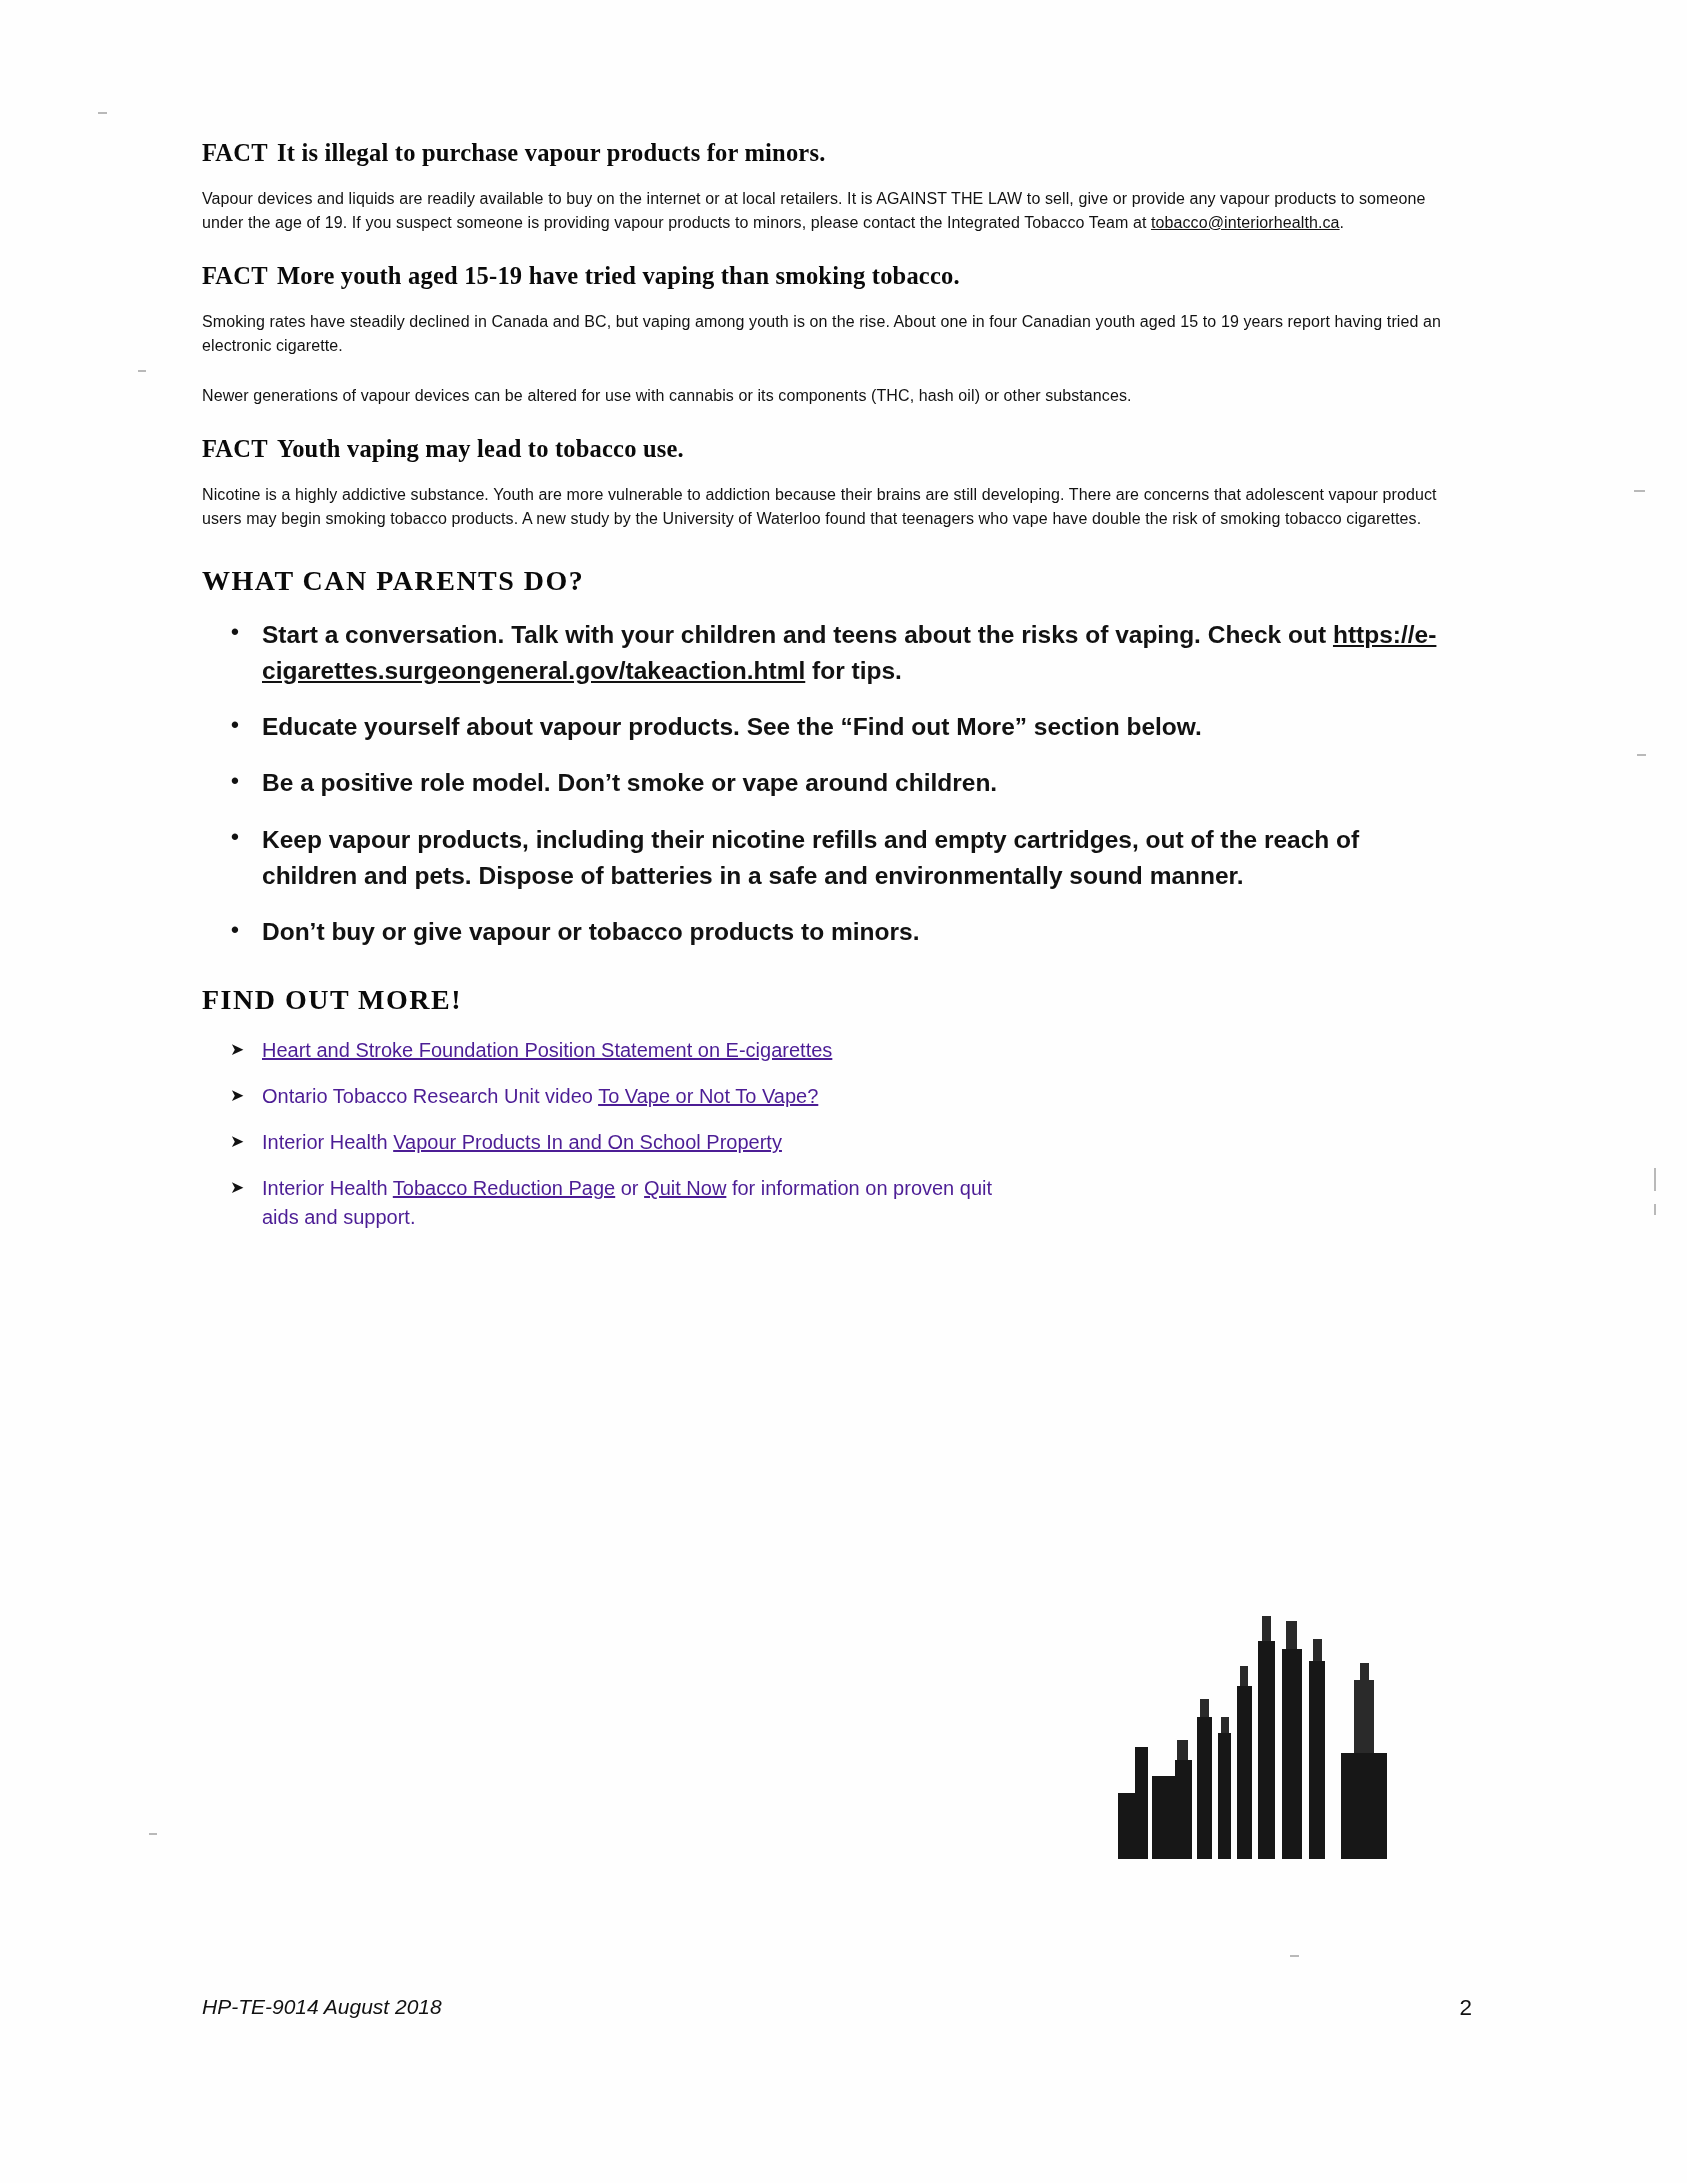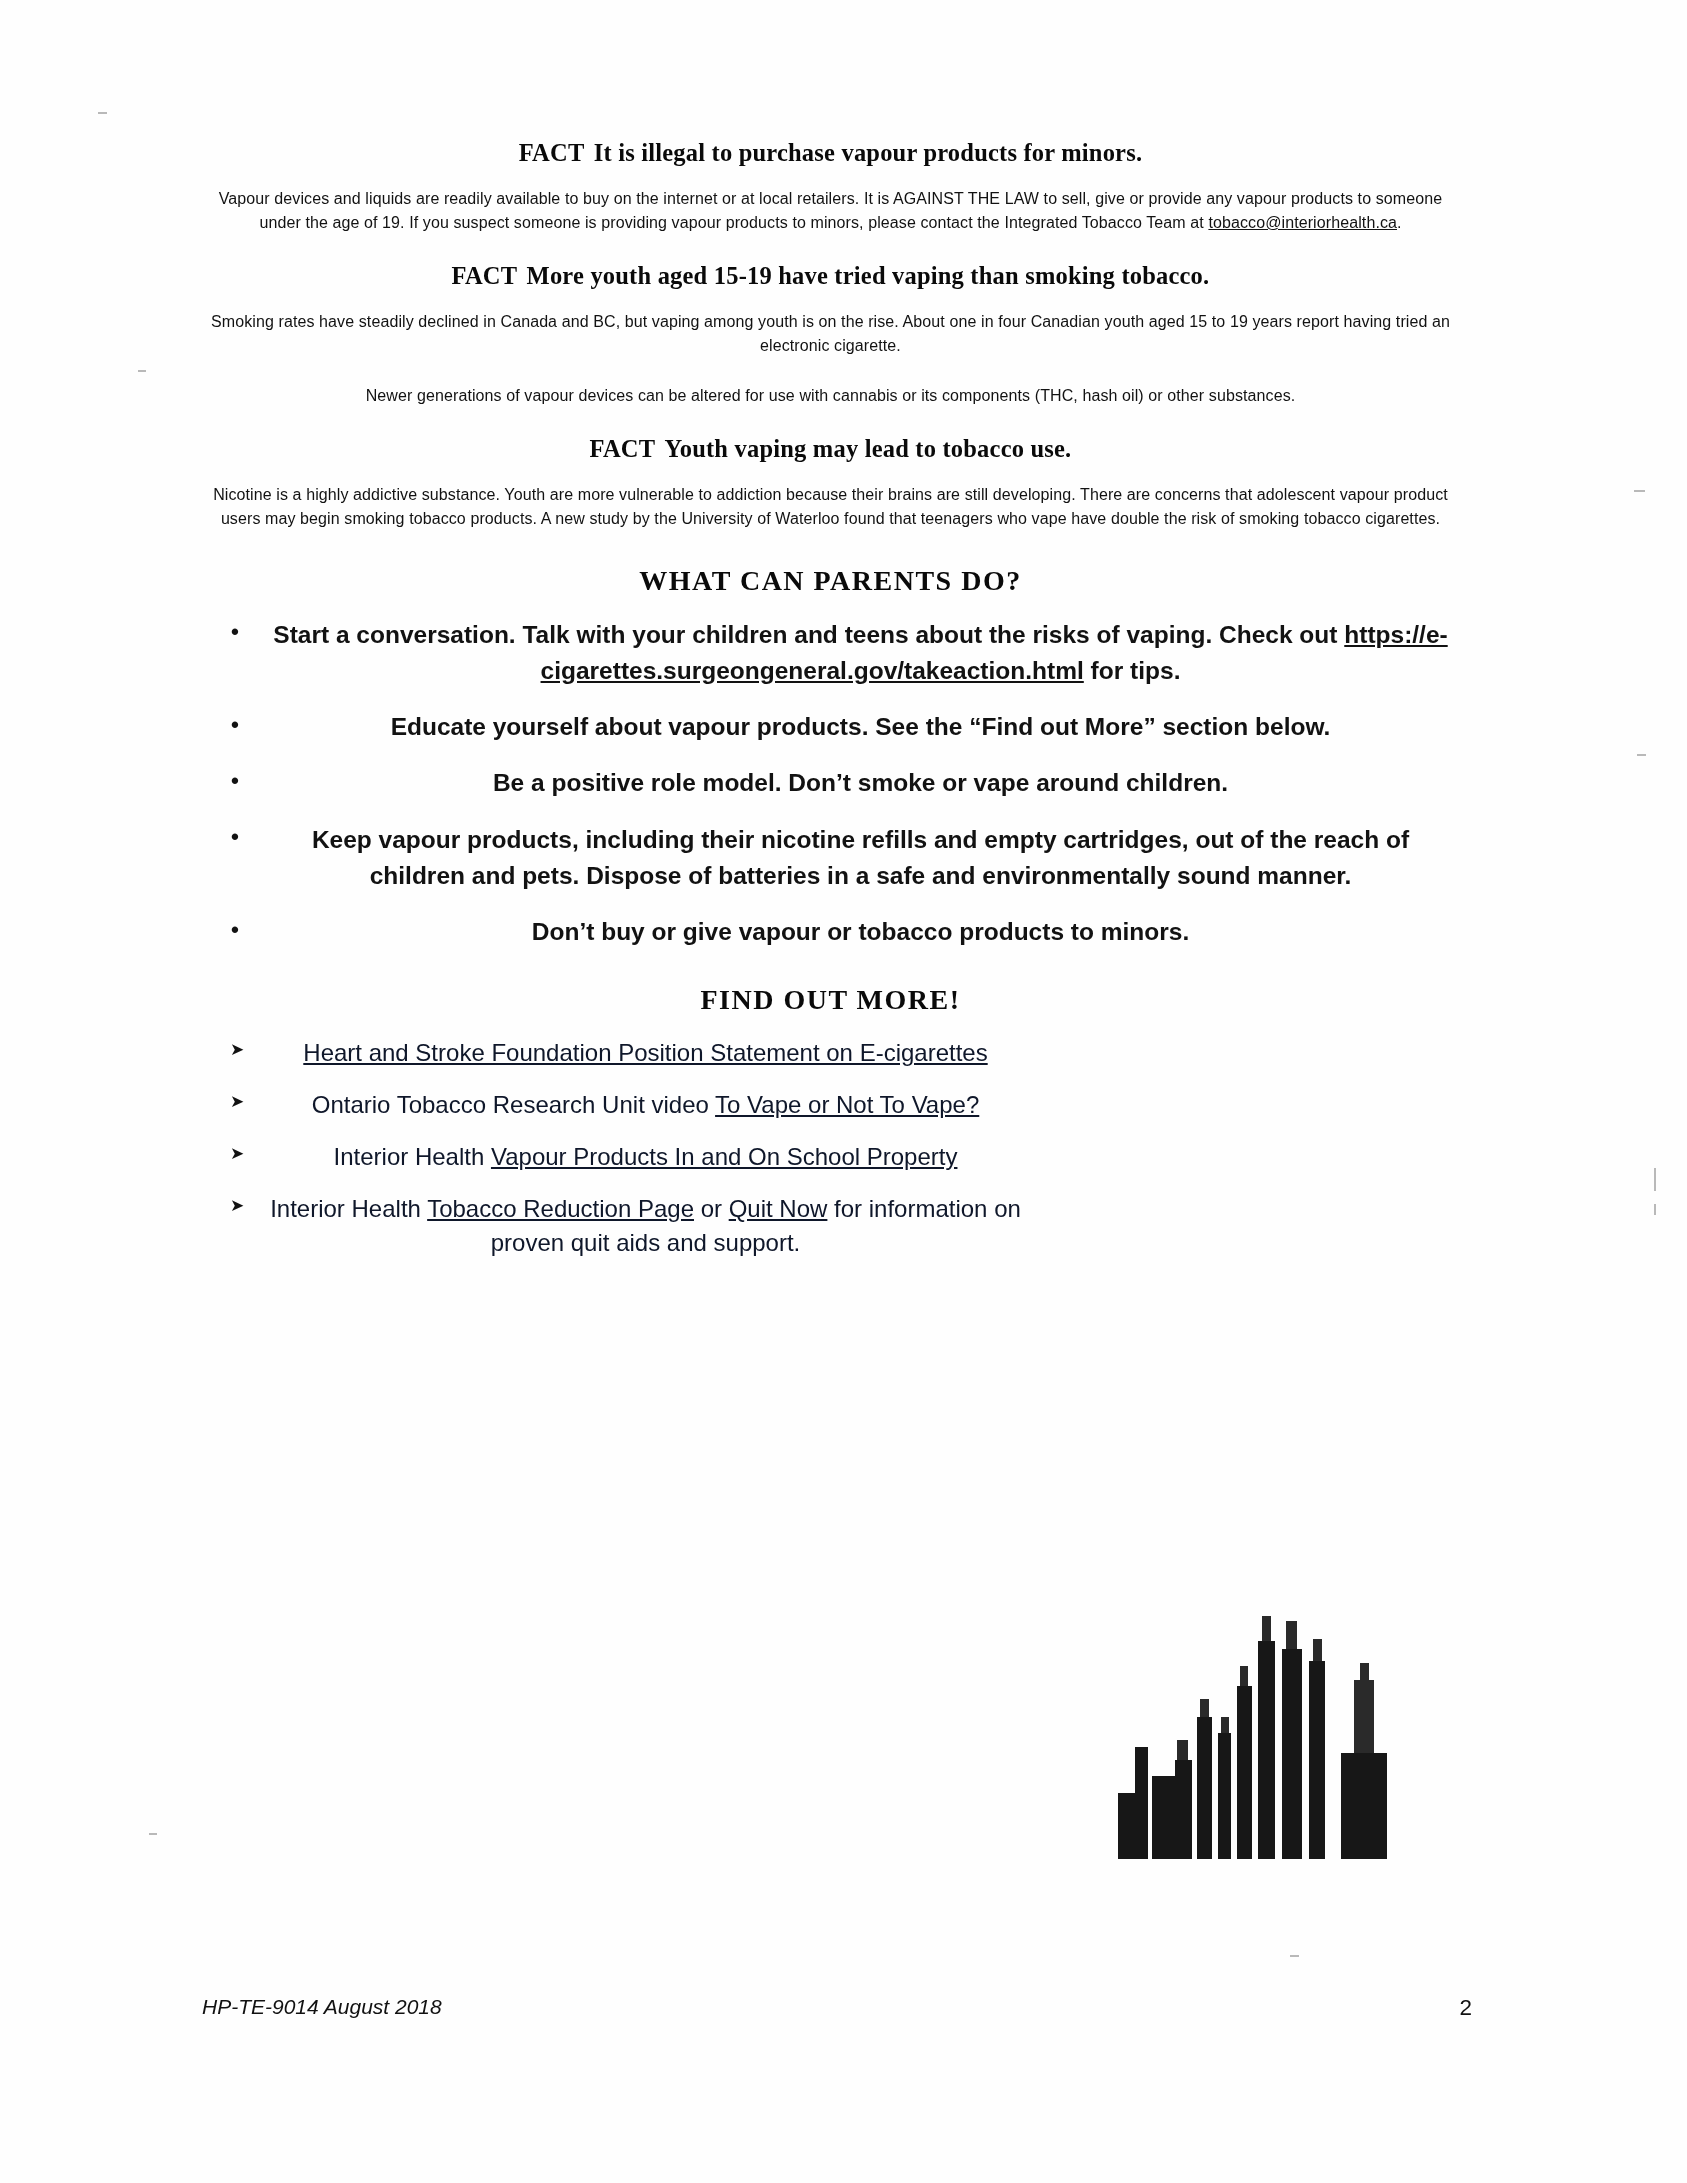--- a/index.html
+++ b/index.html
@@ -20,21 +20,20 @@
     top: 0; left: 0;
     width: 1687px;
     height: 2183px;
     background: #fefefe;
   }
   .content {
     position: absolute;
     left: 202px;
     top: 139px;
     width: 1257px;
-    text-align: center;
   }
 
   
   .fact {
     font-family: "Liberation Serif", serif;
     font-weight: bold;
     font-size: 24.5px;
     letter-spacing: 0.2px;
     margin: 0 0 20px 0;
     color: #0a0a0a;
@@ -89,23 +88,23 @@
 
   ul.arrows {
     list-style: none;
     margin: 0;
     padding: 0;
   }
   ul.arrows > li {
     position: relative;
     padding-left: 60px;
     margin-bottom: 17px;
-    font-size: 24px;
+    font-size: 20px;
     line-height: 1.45;
-    color: #0f172a;
+    color: #4c1d95;
   }
   ul.arrows > li::before {
     content: "\27A4";
     position: absolute;
     left: 28px;
     top: 2px;
     font-size: 17px;
     color: #111;
   }
   .lnk {

